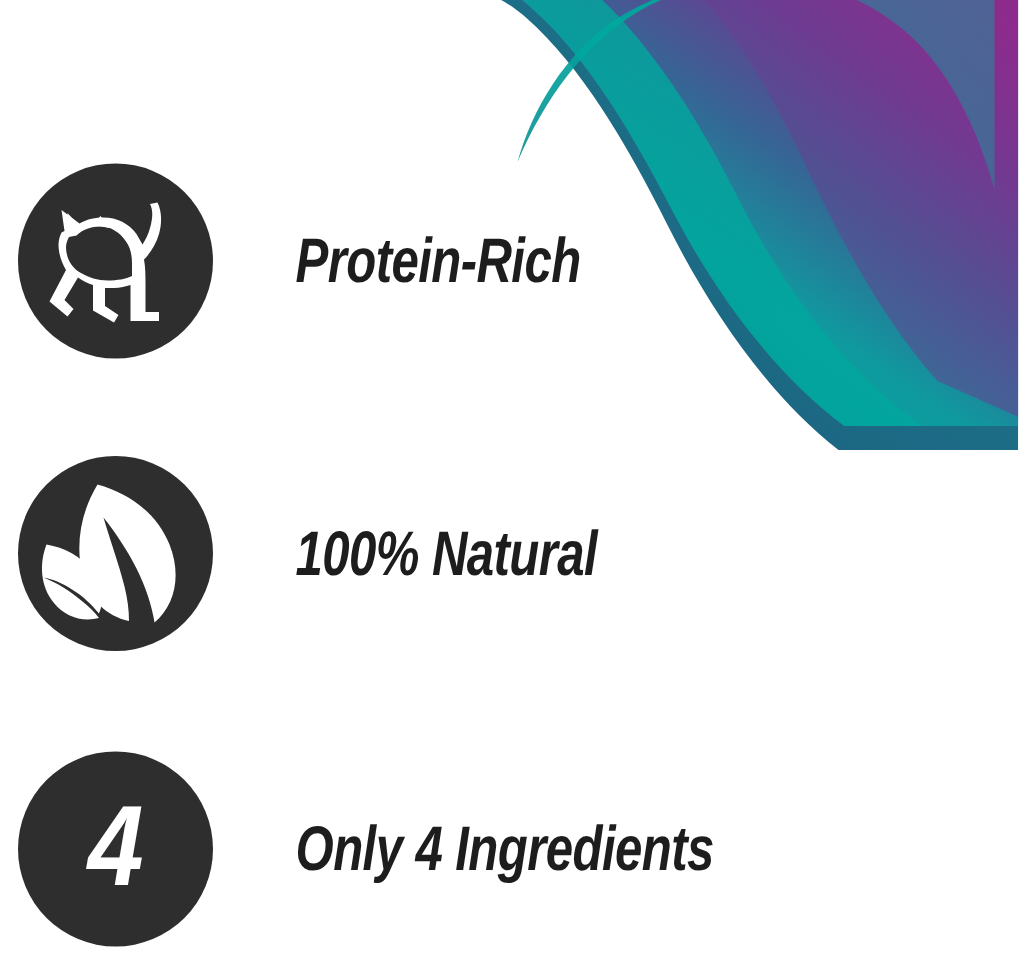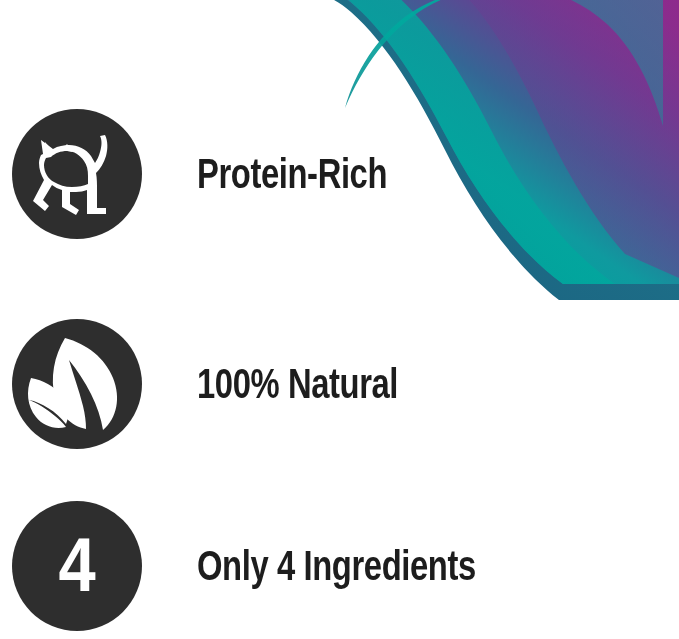--- a/index.html
+++ b/index.html
@@ -13,20 +13,21 @@
     font-family: "Liberation Sans", sans-serif;
     overflow: hidden;
   }
 
   .canvas {
     position: relative;
     width: 679px;
     height: 639px;
     background: #ffffff;
     overflow: hidden;
+    font-style: italic;
   }
 
   
   .swoosh {
     position: absolute;
     top: 0;
     right: 0;
     width: 420px;
     height: 300px;
     pointer-events: none;
@@ -43,21 +44,21 @@
 
   .feature-row {
     position: absolute;
     left: 0;
     width: 679px;
     height: 132px;
     display: flex;
     align-items: center;
   }
   .feature-row.row-0 { top: 108px; }
-  .feature-row.row-1 { top: 318px; }
+  .feature-row.row-1 { top: 303px; }
   .feature-row.row-2 { top: 500px; }
 
   .badge {
     position: relative;
     flex: 0 0 auto;
     margin-left: 12px;
     width: 130px;
     height: 130px;
     border-radius: 50%;
     background: #2e2e2e;

